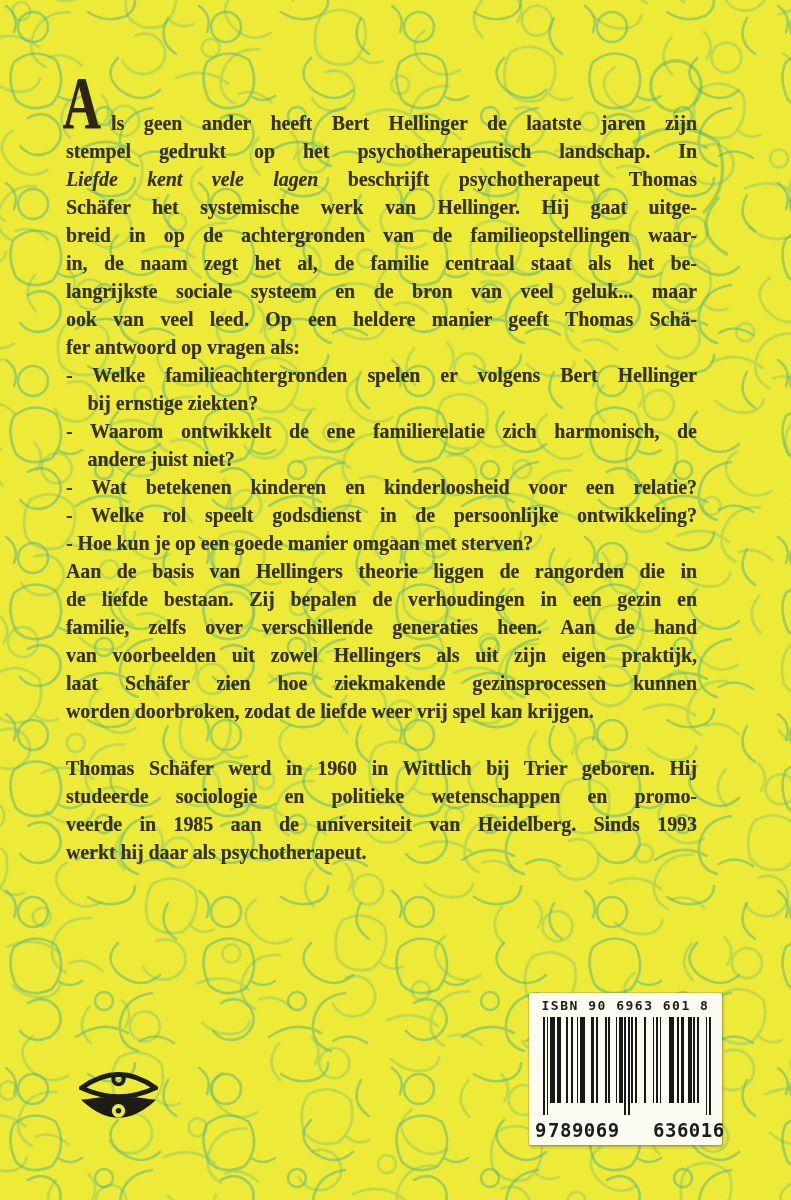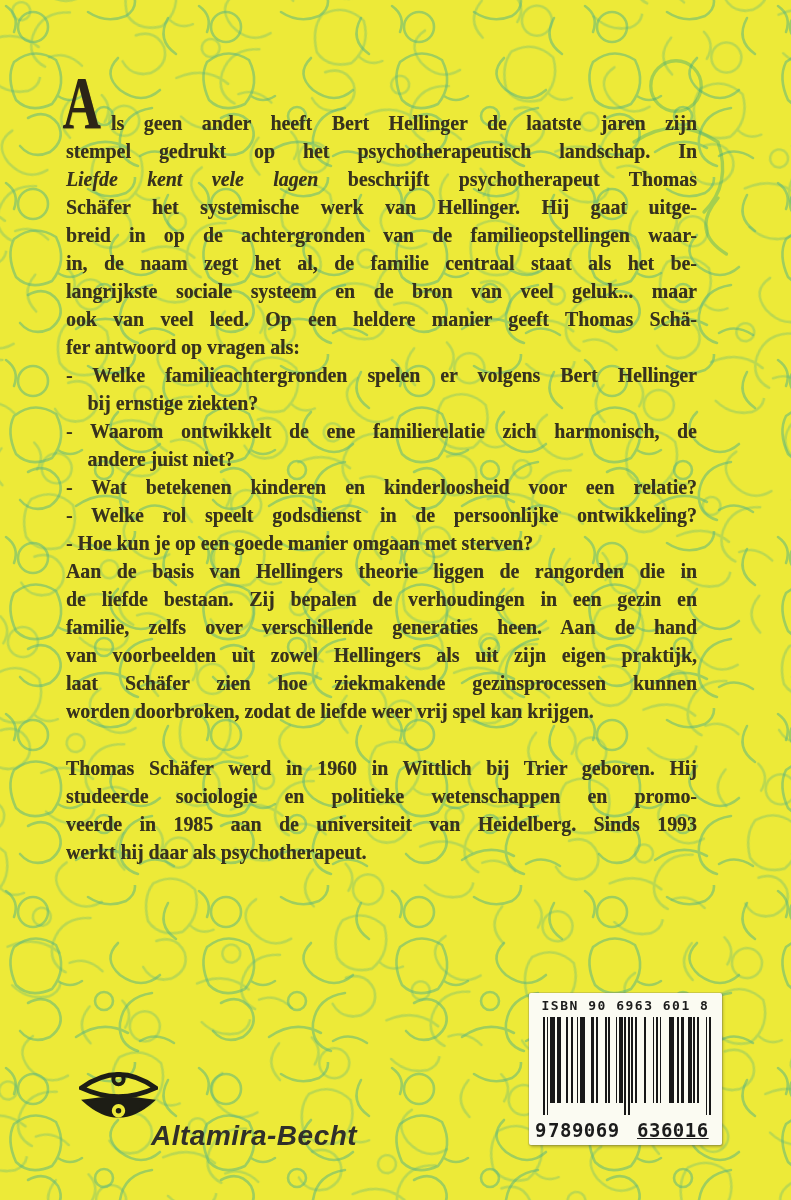--- a/index.html
+++ b/index.html
@@ -47,21 +47,21 @@
     box-shadow:1px 2px 3px rgba(60,60,30,0.35), 0 0 0 1px rgba(120,120,90,0.25);
     font-family:"DejaVu Sans Mono", monospace; color:#1c1c1c;margin-left:24px;
   }
   .isbn-label{
     position:absolute; top:5px; left:0; right:0; text-align:center;
     font-size:13px; font-weight:bold; letter-spacing:1.5px; white-space:nowrap;
   }
   .bars{ position:absolute; left:14px; top:24px; width:168px; height:98px; }
   .bars rect{ fill:#181818; }
   .bdigit{ position:absolute; bottom:4px; font-size:19px; font-weight:bold; letter-spacing:0.5px; }
-  .d0{ left:6px; } .d1{ left:19px; } .d2{ left:108px;text-decoration:underline; }
+  .d0{ left:6px; } .d1{ left:19px; } .d2{ left:124px; }
 </style>
 </head>
 <body>
 
 <div class="cover" style="background: rgb(237, 234, 56);">
 
   <svg class="texture" viewBox="0 0 791 1200" xmlns="http://www.w3.org/2000/svg" aria-hidden="true">
     <defs>
       <pattern id="sq" width="193" height="177" patternUnits="userSpaceOnUse">
         <g fill="none" stroke="#4fb183" stroke-width="2.6" stroke-linecap="round">
@@ -126,21 +126,20 @@
         <div class="tline left"><span>werkt hij daar als psychotherapeut.</span></div>
       </div>
   </div>
 
   <svg class="logo" viewBox="0 0 100 84" xmlns="http://www.w3.org/2000/svg" aria-hidden="true">
     <path d="M3,40 Q50,6 97,40 Q50,62 3,40 Z" fill="none" stroke="#1d1d15" stroke-width="6"></path>
     <circle cx="50" cy="29" r="6.5" fill="none" stroke="#1d1d15" stroke-width="5"></circle>
     <path d="M6,56 Q50,49 94,56 Q50,96 6,56 Z" fill="#1d1d15" stroke="#1d1d15" stroke-width="3"></path>
     <circle cx="50" cy="69" r="6" fill="none" stroke="#edea38" stroke-width="5"></circle>
   </svg>
-  <div class="pubname">Altamira-Becht</div>
 
   <div class="barcode" style="background: rgb(251, 251, 242);">
     <div class="isbn-label">ISBN 90 6963 601 8</div>
     <svg id="barcode-bars" class="bars" viewBox="0 0 95 100" preserveAspectRatio="none" shape-rendering="crispEdges" xmlns="http://www.w3.org/2000/svg">
         <rect x="0" y="0" width="1" height="100"></rect>
         <rect x="2" y="0" width="1" height="100"></rect>
         <rect x="4" y="0" width="1" height="88"></rect>
         <rect x="5" y="0" width="1" height="88"></rect>
         <rect x="6" y="0" width="1" height="88"></rect>
         <rect x="8" y="0" width="1" height="88"></rect>

